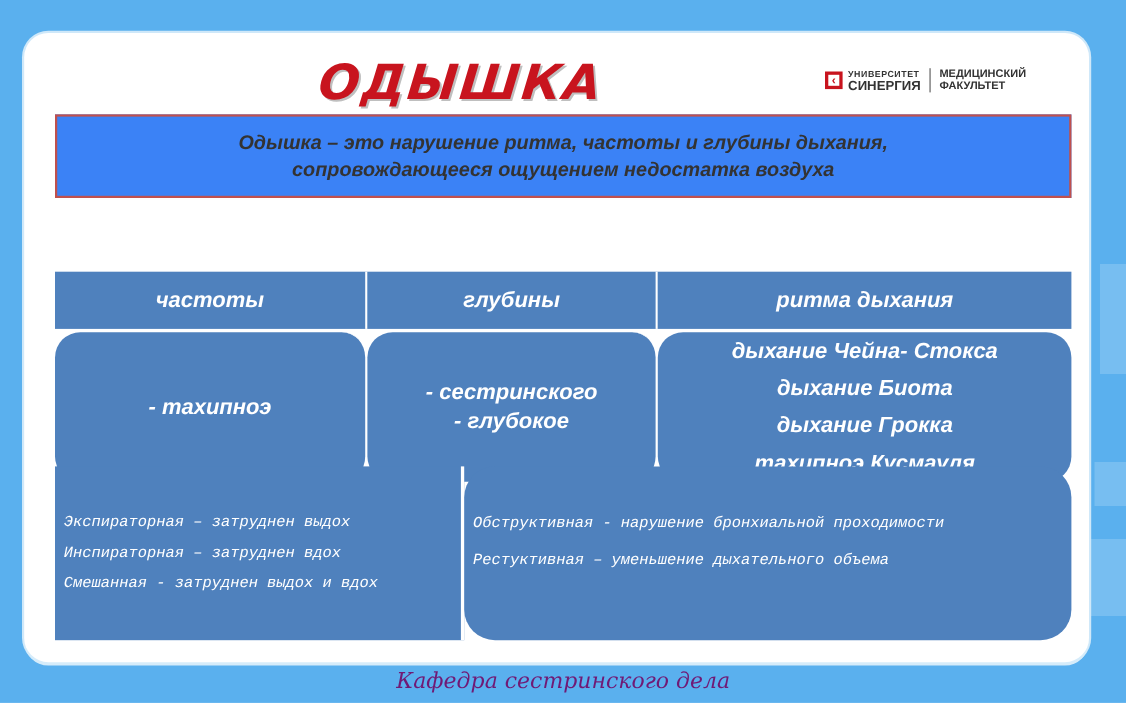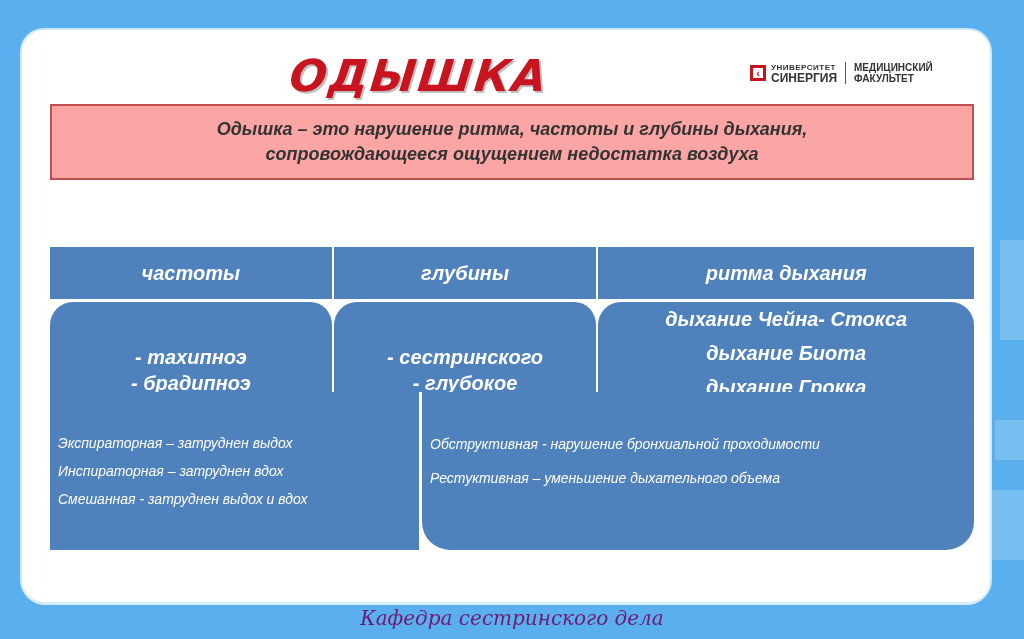--- a/index.html
+++ b/index.html
@@ -26,41 +26,41 @@
     width:16px; height:16px; border:3px solid #c8141e; box-sizing:border-box;
     display:flex; align-items:center; justify-content:center;
     color:#c8141e; font-size:11px; font-weight:bold; line-height:1;
   }
   .logo-l1 { font-size:8px; font-weight:bold; color:#333; line-height:9px; letter-spacing:0.5px; }
   .logo-l2 { font-size:12px; font-weight:bold; color:#333; line-height:12px; }
   .logo-sep { width:1px; height:22px; background:#555; margin:0 3px; }
   .logo-r { font-size:10px; color:#333; line-height:11px; font-weight:bold; }
   .definition {
     position:absolute; left:50px; top:104px; width:924px; height:76px;
-    border:2px solid #c0504d; box-sizing:border-box; background:#fca5a5;
+    border:2px solid #c0504d; box-sizing:border-box; background:#3b82f6;
     display:flex; flex-direction:column; align-items:center; justify-content:center;
     font-size:18px; font-weight:bold; font-style:italic; color:#333; line-height:25px;
   }
   .tbl { position:absolute; left:50px; top:207px; width:924px;margin-top:40px; }
   .row { display:flex; }
   .cell {
     background:#4f81bd; color:#fff; box-sizing:border-box;
     border-right:2px solid #fff;
     display:flex; flex-direction:column; align-items:center; justify-content:center;
     font-style:italic; font-weight:bold; font-size:20px; text-align:center;
   }
   .cell:last-child { border-right:none; }
   .hdr .cell { height:52px; }
   .body-row { margin-top:3px; }
   .body-row .cell { height:136px; line-height:26px;border-radius:23px; }
   .c1 { width:299px; }
   .c2 { width:279px; }
   .c3 { width:396px; }
   .c3 .ln { line-height:34px; }
-  .bottom { position:absolute; left:50px; top:392px; width:924px; height:158px; display:flex; }
+  .bottom { position:absolute; left:50px; top:424px; width:924px; height:158px; display:flex;font-family:Liberation Mono, monospace; }
   .bcell {
     background:#4f81bd; color:#fff; box-sizing:border-box;
     display:flex; flex-direction:column; justify-content:center;
     font-style:italic; font-size:14px; padding-left:8px;
   }
   .b1 { width:372px; border-right:3px solid #fff; }
   .b2 { width:552px; padding-bottom:20px;border-radius:28px; }
   .bline { line-height:28px; }
   .b2 .bline { line-height:34px; }
   .footer {
@@ -99,21 +99,20 @@
 
 <div class="tbl">
   <div class="row hdr">
     <div class="cell c1">частоты</div>
     <div class="cell c2">глубины</div>
     <div class="cell c3">ритма дыхания</div>
   </div>
   <div class="row body-row">
     <div class="cell c1">
       <div>- тахипноэ</div>
-      <div>- брадипноэ</div>
     </div>
     <div class="cell c2">
       <div>- сестринского</div>
       <div>- глубокое</div>
     </div>
     <div class="cell c3">
       <div class="ln">дыхание Чейна- Стокса</div>
       <div class="ln">дыхание Биота</div>
       <div class="ln">дыхание Грокка</div>
       <div class="ln">тахипноэ Кусмауля</div>

